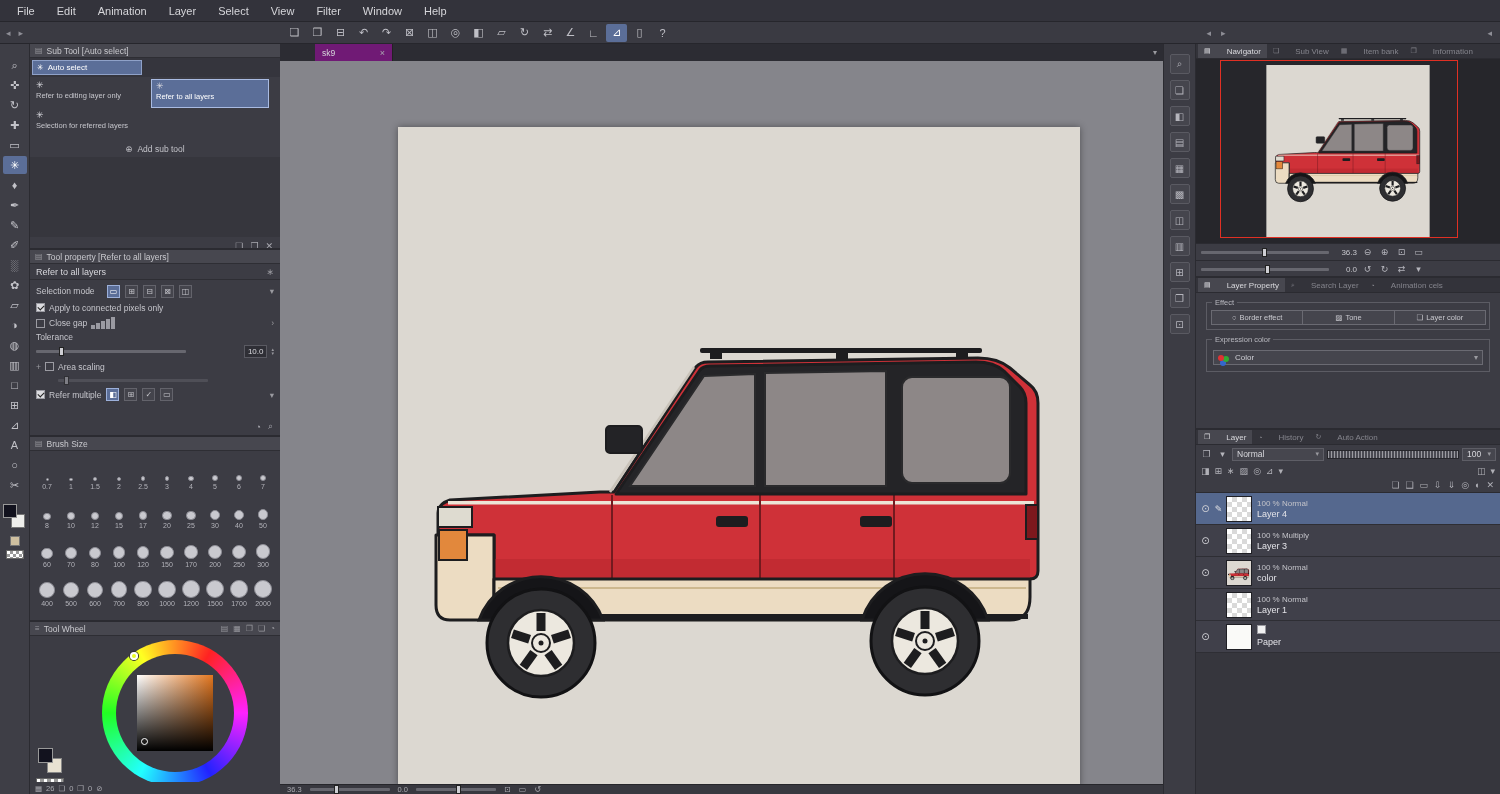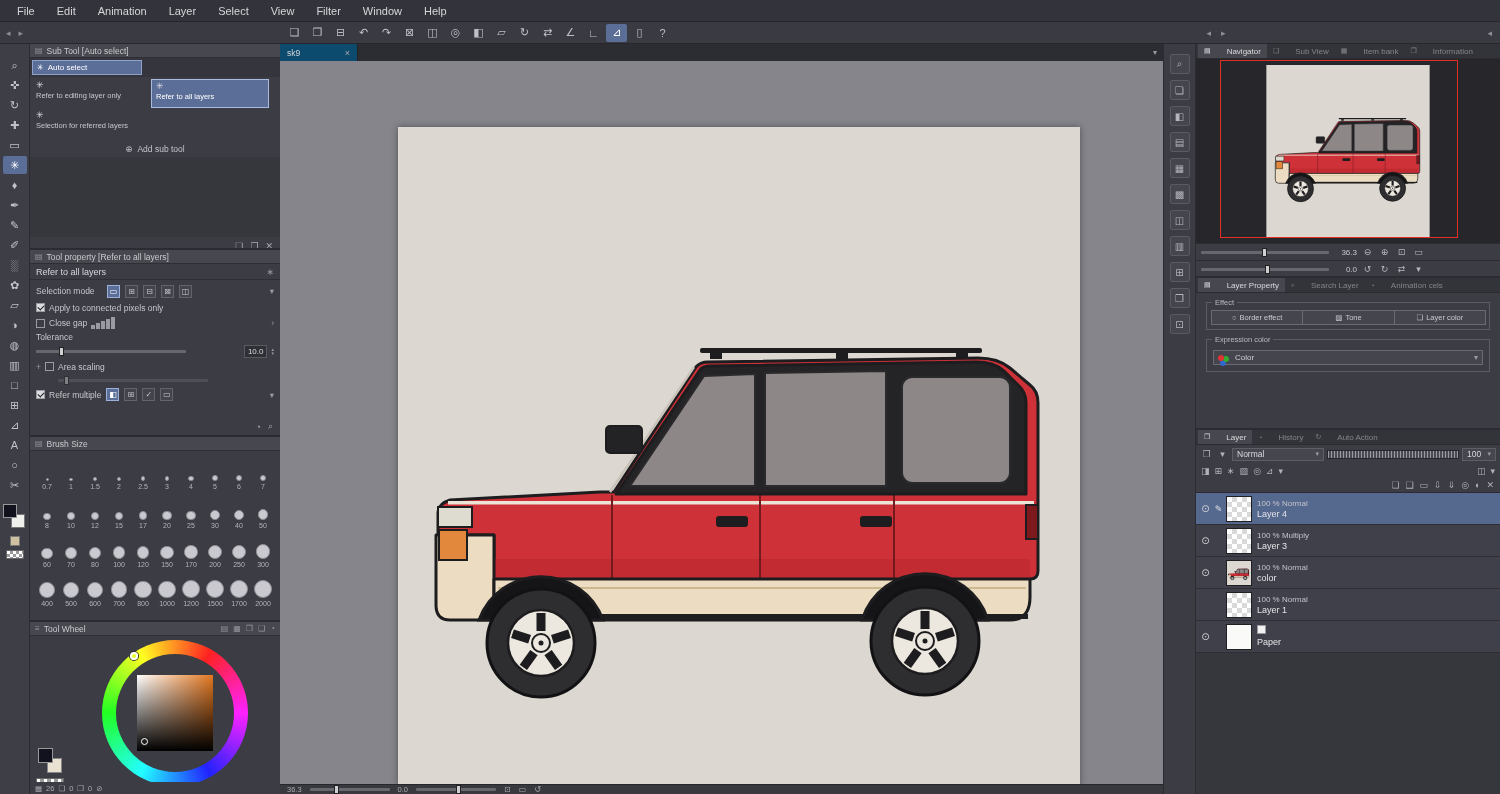--- a/index.html
+++ b/index.html
@@ -74,21 +74,21 @@
 .hue-cur{position:absolute;left:100px;top:16px;width:8px;height:8px;border-radius:50%;border:2px solid #fff;box-shadow:0 0 0 1px #333;}
 .sv-cur{position:absolute;left:111px;top:102px;width:7px;height:7px;border-radius:50%;border:1.5px solid #fff;box-shadow:0 0 0 1px #222;}
 .cw-fg{position:absolute;left:8px;top:112px;width:15px;height:15px;background:#12121e;border:1px solid #999;z-index:2;}
 .cw-bg{position:absolute;left:17px;top:122px;width:15px;height:15px;background:#e9e2d2;border:1px solid #888;}
 .cw-chk{position:absolute;left:6px;top:142px;width:28px;height:10px;background:conic-gradient(#9a9a9a 25%,#fff 0 50%,#9a9a9a 0 75%,#fff 0) 0 0/7px 7px;border:1px solid #666;}
 .stats{position:absolute;left:0;bottom:0;width:100%;height:12px;display:flex;align-items:center;gap:4px;padding:0 5px;font-size:7.5px;color:#a9a9b0;background:#3c3c44;}
 
 
 #canvas-col{position:absolute;left:280px;top:44px;width:883px;height:750px;background:#85858b;}
 #tabbar{position:absolute;left:0;top:0;width:100%;height:17px;background:#2c2c33;display:flex;align-items:center;}
-.ctab{width:78px;height:100%;background:#0c4a6e;display:flex;align-items:center;font-size:8.5px;padding:0 7px;color:#d5d5da;border-right:1px solid #222;}
+.ctab{width:78px;height:100%;background:#701a75;display:flex;align-items:center;font-size:8.5px;padding:0 7px;color:#d5d5da;border-right:1px solid #222;margin-left:35px;}
 .ctab .x{margin-left:auto;color:#a9a9b0;font-size:9px;}
 #tabbar .tabmenu{margin-left:auto;padding:0 6px;color:#9a9aa0;font-size:8px;}
 #viewport{position:absolute;left:0;top:17px;width:100%;height:723px;overflow:hidden;}
 #artboard{position:absolute;left:118px;top:66px;width:682px;height:660px;background:#dcd8d1;box-shadow:0 0 7px rgba(0,0,0,.4);overflow:hidden;}
 #statusbar{position:absolute;left:0;bottom:0;width:100%;height:10px;background:#38383f;border-top:1px solid #26262b;display:flex;align-items:center;font-size:7.5px;color:#a8a8ae;gap:8px;padding:0 7px;}
 #statusbar .track{width:80px;}
 #statusbar .sicons{display:flex;gap:8px;font-size:8px;}
 
 
 #rightstrip{position:absolute;left:1163px;top:44px;width:33px;height:750px;background:#3c3c44;border-left:1px solid #2b2b31;border-right:1px solid #2b2b31;display:flex;flex-direction:column;align-items:center;padding-top:10px;gap:6px;}

